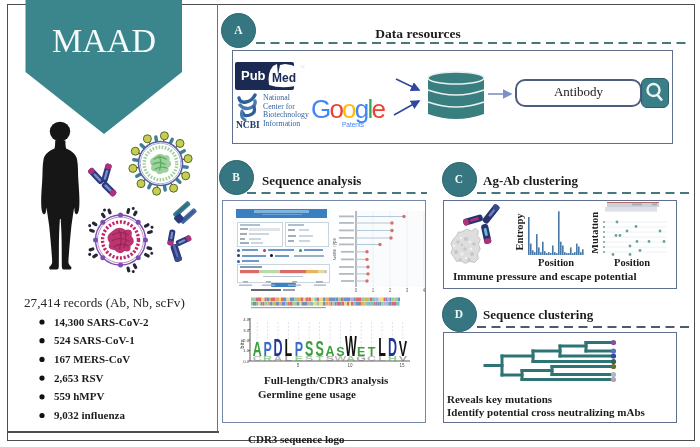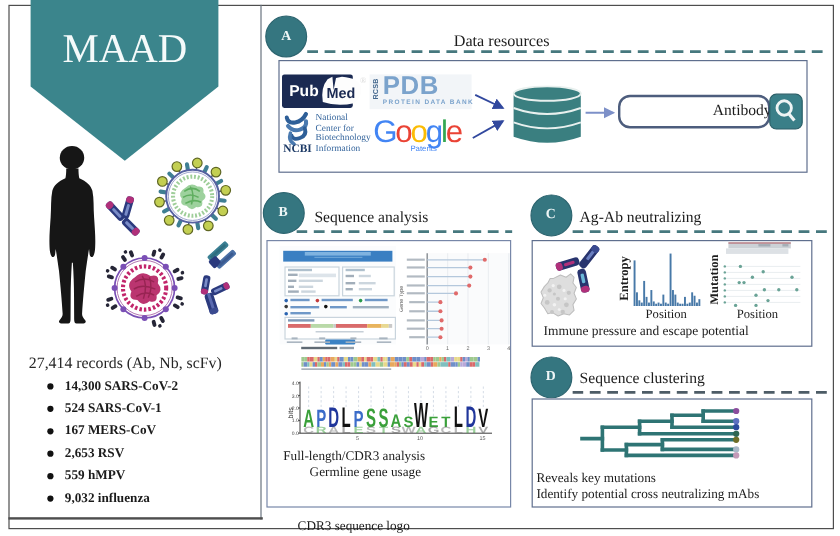--- a/index.html
+++ b/index.html
@@ -2,21 +2,21 @@
 <html><head>
 <meta charset="utf-8">
 <style>
   html,body{margin:0;padding:0;background:#fff;}
   #stage{position:relative;-webkit-font-smoothing:antialiased;width:700px;height:447px;background:#fff;overflow:hidden;
          font-family:"Liberation Serif", serif;}
   .abs{position:absolute;}
   .box{position:absolute;border:1.5px solid #5f6f8e;background:#fff;}
   .circ{position:absolute;border-radius:50%;background:#357680;border:1.5px solid #2d6570;
         color:#eef6f6;text-align:center;font-weight:bold;}
-  .title{position:absolute;font-weight:normal;color:#1c1c1c;}
+  .title{position:absolute;font-weight:bold;color:#1c1c1c;}
 </style>
 </head>
 <body>
 <div id="stage">
 
   <div class="abs" style="left:7px;top:4px;width:686px;height:435px;border:1.2px solid #4e4e4e;"></div>
 
   <div class="abs" style="left:217px;top:4px;width:1.4px;height:429px;background:#6a7480;"></div>
   <div class="abs" style="left:7px;top:431px;width:212px;height:2px;background:#4e4e4e;"></div>
 
@@ -239,25 +239,20 @@
 
   <div class="abs" style="left:235px;top:62px;width:59px;height:28px;background:#1b2a52;border-radius:2px;">
     <span class="abs" style="left:6px;top:6px;font-family:'Liberation Sans',sans-serif;font-weight:bold;font-size:13px;color:#fff;">Pub</span>
     <svg class="abs" style="left:30px;top:1px;" width="40" height="27">
       <path d="M4,22 Q2,10 8,3 L12,1 L13,12 L15,2 L20,1 Q34,2 36,10 Q37,18 30,23 Q16,26 4,22 Z" fill="#fdfdfd"></path>
       <text x="7" y="19" font-size="12" font-weight="bold" fill="#1b2a52" font-family="Liberation Sans, sans-serif">Med</text>
     </svg>
     <span class="abs" style="left:65px;top:1px;font-size:7px;color:#dcdcdc;">®</span>
   </div>
 
-  <div class="abs" style="left:308px;top:62px;width:85px;height:29px;background:#f2f5f8;">
-    <span class="abs" style="left:-3px;top:9px;width:18px;font-family:'Liberation Sans',sans-serif;font-size:6px;font-weight:bold;color:#44688e;transform:rotate(-90deg);letter-spacing:0.2px;">RCSB</span>
-    <span class="abs" style="left:11px;top:-3px;font-family:'Liberation Sans',sans-serif;font-size:21.5px;font-weight:bold;color:#7ba3cc;letter-spacing:0.5px;">PDB</span>
-    <span class="abs" style="left:11px;top:21px;white-space:nowrap;font-family:'Liberation Sans',sans-serif;font-size:5.4px;font-weight:bold;color:#7ba3cc;letter-spacing:1.15px;">PROTEIN DATA BANK</span>
-  </div>
 
   <div class="abs" style="left:236px;top:93px;width:72px;height:36px;background:#fff;">
     <svg class="abs" style="left:0px;top:0px;" width="26" height="29" viewBox="0 0 26 29">
       <g fill="none" stroke-linecap="round">
         <path d="M19,2 Q16,8 10,9 Q4,10 3,5" stroke="#2e5f98" stroke-width="3.4"></path>
         <path d="M4,12 Q8,17 14,15 Q20,13 19,8" stroke="#4a7ab0" stroke-width="3.4"></path>
         <path d="M18,14 Q20,20 14,22 Q8,24 7,20" stroke="#2e5f98" stroke-width="3.2"></path>
         <path d="M6,18 Q4,24 9,27" stroke="#4a7ab0" stroke-width="3"></path>
       </g>
     </svg>
@@ -292,21 +287,21 @@
   <svg class="abs" style="left:487px;top:88px;" width="30" height="12">
     <defs>
       <marker id="ah2" markerWidth="7" markerHeight="7" refX="5" refY="3" orient="auto">
         <path d="M0,0 L6,3 L0,6 Z" fill="#7d90c8"></path>
       </marker>
     </defs>
     <line x1="1" y1="6" x2="24" y2="6" stroke="#7d90c8" stroke-width="1.6" marker-end="url(#ah2)"></line>
   </svg>
 
   <div class="abs" style="left:515px;top:79px;width:123px;height:24px;border:2px solid #4d5d7d;border-radius:10px;background:#fff;">
-    <div style="width:100%;text-align:center;font-size:13px;margin-top:3px;color:#1c1c1c;padding-left:40px;">Antibody</div>
+    <div style="width:100%;text-align:center;font-size:13px;margin-top:3px;color:#1c1c1c;">Antibody</div>
   </div>
   <div class="abs" style="left:641px;top:77.5px;width:26px;height:28px;border:1.5px solid #2c5f68;border-radius:6px;background:#3a7f88;">
     <svg width="26" height="28">
       <circle cx="11.5" cy="11" r="6" fill="none" stroke="#eef4f4" stroke-width="2.4"></circle>
       <line x1="15.5" y1="16" x2="20" y2="21.5" stroke="#eef4f4" stroke-width="2.6"></line>
     </svg>
   </div>
 
   <div class="circ" style="left:218.5px;top:160px;width:33px;height:33px;font-size:11.5px;line-height:33px;">B</div>
   <div class="title" style="left:262px;top:172.5px;font-size:13px;">Sequence analysis</div>
@@ -627,21 +622,21 @@
       <text x="0" y="0" font-size="10" font-weight="bold" font-family="Liberation Sans,sans-serif" fill="#777777" text-anchor="middle" opacity="0.5" transform="translate(131.6,49) scale(1.25,0.764)">C</text>
       <text x="0" y="0" font-size="10" font-weight="bold" font-family="Liberation Sans,sans-serif" fill="#111111" text-anchor="middle" transform="translate(142.0,43.5) scale(1.25,2.500)">L</text>
       <text x="0" y="0" font-size="10" font-weight="bold" font-family="Liberation Sans,sans-serif" fill="#777777" text-anchor="middle" opacity="0.5" transform="translate(142.0,49) scale(1.25,0.764)">L</text>
       <text x="0" y="0" font-size="10" font-weight="bold" font-family="Liberation Sans,sans-serif" fill="#20369b" text-anchor="middle" transform="translate(152.4,43.5) scale(1.25,2.500)">D</text>
       <text x="0" y="0" font-size="10" font-weight="bold" font-family="Liberation Sans,sans-serif" fill="#3aa03a" text-anchor="middle" opacity="0.5" transform="translate(152.4,49) scale(1.25,0.764)">H</text>
       <text x="0" y="0" font-size="10" font-weight="bold" font-family="Liberation Sans,sans-serif" fill="#111111" text-anchor="middle" transform="translate(162.8,43.5) scale(1.25,2.222)">V</text>
       <text x="0" y="0" font-size="10" font-weight="bold" font-family="Liberation Sans,sans-serif" fill="#555555" text-anchor="middle" opacity="0.5" transform="translate(162.8,49) scale(1.25,0.764)">V</text>
   </svg>
 
   <div class="circ" style="left:441.5px;top:161.5px;width:33px;height:33px;font-size:11.5px;line-height:33px;">C</div>
-  <div class="title" style="left:483px;top:172.5px;font-size:13px;">Ag-Ab neutralizing</div>
+  <div class="title" style="left:483px;top:172.5px;font-size:13px;">Ag-Ab clustering</div>
   <svg class="abs" style="left:477px;top:191px;" width="215" height="4">
     <line x1="0" y1="2" x2="215" y2="2" stroke="#46787e" stroke-width="2.2" stroke-dasharray="9,5.5"></line>
   </svg>
   <div class="box" style="left:443px;top:200px;width:232px;height:87px;"></div>
 
   <svg class="abs" style="left:448px;top:202px;" width="66" height="72" viewBox="0 0 66 72">
     <path d="M14,30 L20,27 L25,29 L29,26 L32,29 L31,34 L34,38 L32,43 L34,48 L31,53 L32,58 L28,62 L23,61 L18,63 L13,60 L9,61 L6,56 L3,52 L5,47 L3,42 L6,37 L9,34 L11,30 Z" transform="translate(0,1.5) scale(0.95)" fill="#dedede" stroke="#bdbdbd" stroke-width="0.9" stroke-linejoin="round"></path>
     <g fill="#c6c6c6">
       <circle cx="10" cy="40" r="1.8"></circle>
         <circle cx="18" cy="37" r="2"></circle>
@@ -796,17 +791,17 @@
     <circle cx="133.5" cy="30.5" r="2.6" fill="#6e6e28"></circle>
     <circle cx="133.5" cy="38.5" r="2.6" fill="#a9b8c8"></circle>
     <circle cx="133.5" cy="43.5" r="2.6" fill="#c49ab8"></circle>
   </svg>
 
   <div class="title" style="left:447px;top:392.5px;font-size:11px;">Reveals key mutations</div>
 
   <div class="title" style="left:453px;top:269.5px;font-size:11.2px;">Immune pressure and escape potential</div>
   <div class="title" style="left:447px;top:405.5px;font-size:11px;">Identify potential cross neutralizing mAbs</div>
 
-  <div class="title" style="left:236px;top:373.5px;font-size:11px;">Full-length/CDR3 analysis</div>
+  <div class="title" style="left:264px;top:373.5px;font-size:11px;">Full-length/CDR3 analysis</div>
   <div class="title" style="left:248px;top:387.8px;font-size:11px;margin-left:10px;">Germline gene usage</div>
   <div class="title" style="left:248px;top:400.6px;font-size:11px;margin-top:32px;">CDR3 sequence logo</div>
 
 </div>
 
 </body></html>

